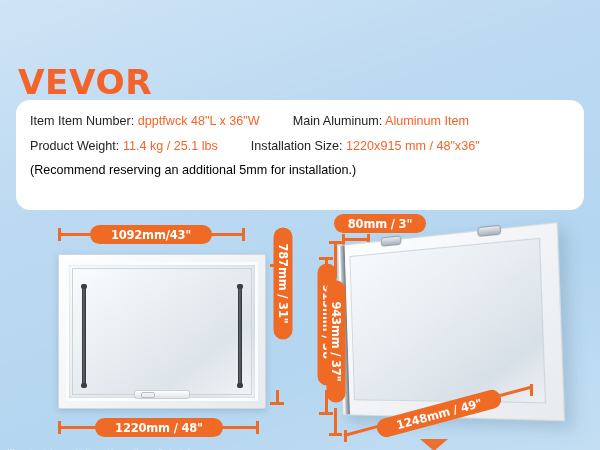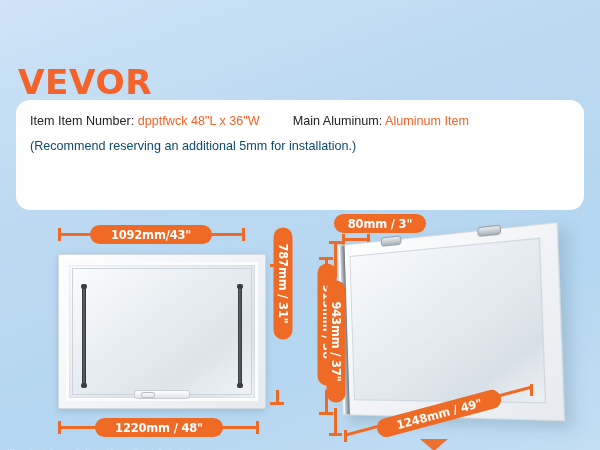--- a/index.html
+++ b/index.html
@@ -52,21 +52,21 @@
     line-height: 24.5px;
     white-space: nowrap;
     color: #232323;
   }
   .lbl { color: #232323; }
   .val { color: #f4632a; }
   .gap-wide { display: inline-block; width: 26px; }
   .note {
     font-size: 12.6px;
     line-height: 24.5px;
-    color: #0c4a6e;
+    color: #000000;
     white-space: nowrap;
   }
 
   
   .pill {
     position: absolute;
     background: #ee6a25;
     color: #ffffff;
     font-weight: bold;
     border-radius: 999px;
@@ -219,20 +219,27 @@
   <div class="spec-card">
 
     <div class="spec-row">
       <span class="lbl">Item Item Number:</span>
       <span class="val">dpptfwck 48"L x 36"W</span>
       <span class="gap-wide"></span>
       <span class="lbl">Main Aluminum:</span>
       <span class="val">Aluminum Item</span>
     </div>
 
+    <div class="spec-row">
+      <span class="lbl">Product Weight:</span>
+      <span class="val">11.4 kg / 25.1 lbs</span>
+      <span class="gap-wide"></span>
+      <span class="lbl">Installation Size:</span>
+      <span class="val">1220x915 mm / 48"x36"</span>
+    </div>
 
 
     <div class="note">(Recommend reserving an additional 5mm for installation.)</div>
   </div>
 
   <div class="front-wrap">
 
     <div class="pill" style="left:60px; top:3px; width:122px; height:19px; font-size:11.5px;">1092mm/43"</div>
     <div class="tick" style="left:28px; top:11px; width:36px; height:2.5px;"></div>
     <div class="tick" style="left:178px; top:11px; width:36px; height:2.5px;"></div>

